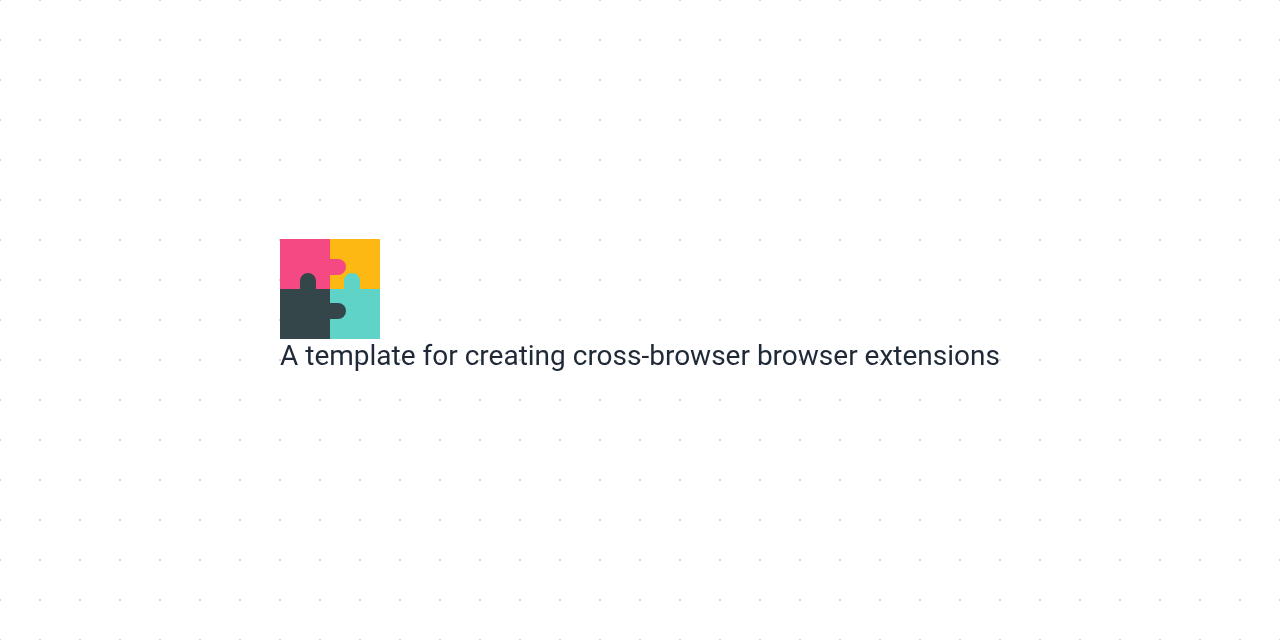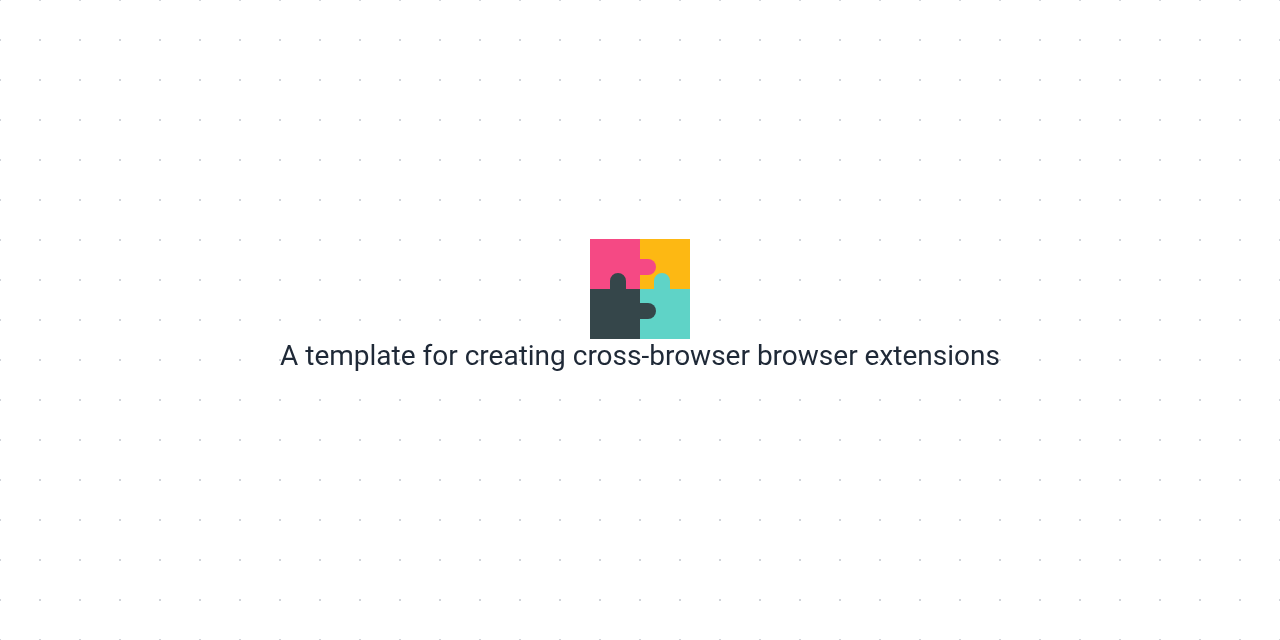--- a/index.html
+++ b/index.html
@@ -16,21 +16,20 @@
       background-position: 20px 20px;
       display: flex;
       flex-direction: column;
       align-items: center;
       justify-content: center;
       font-family: -apple-system, BlinkMacSystemFont, "Segoe UI", Roboto, Helvetica, Arial, sans-serif;
     }
     .content {
       display: flex;
       flex-direction: column;
-      align-items: center;
       margin-top: -30px;
     }
     .puzzle-icon {
       width: 100px;
       height: 100px;
     }
     .tagline {
       font-size: 28px;
       color: #1f2937;
       font-weight: 400;

